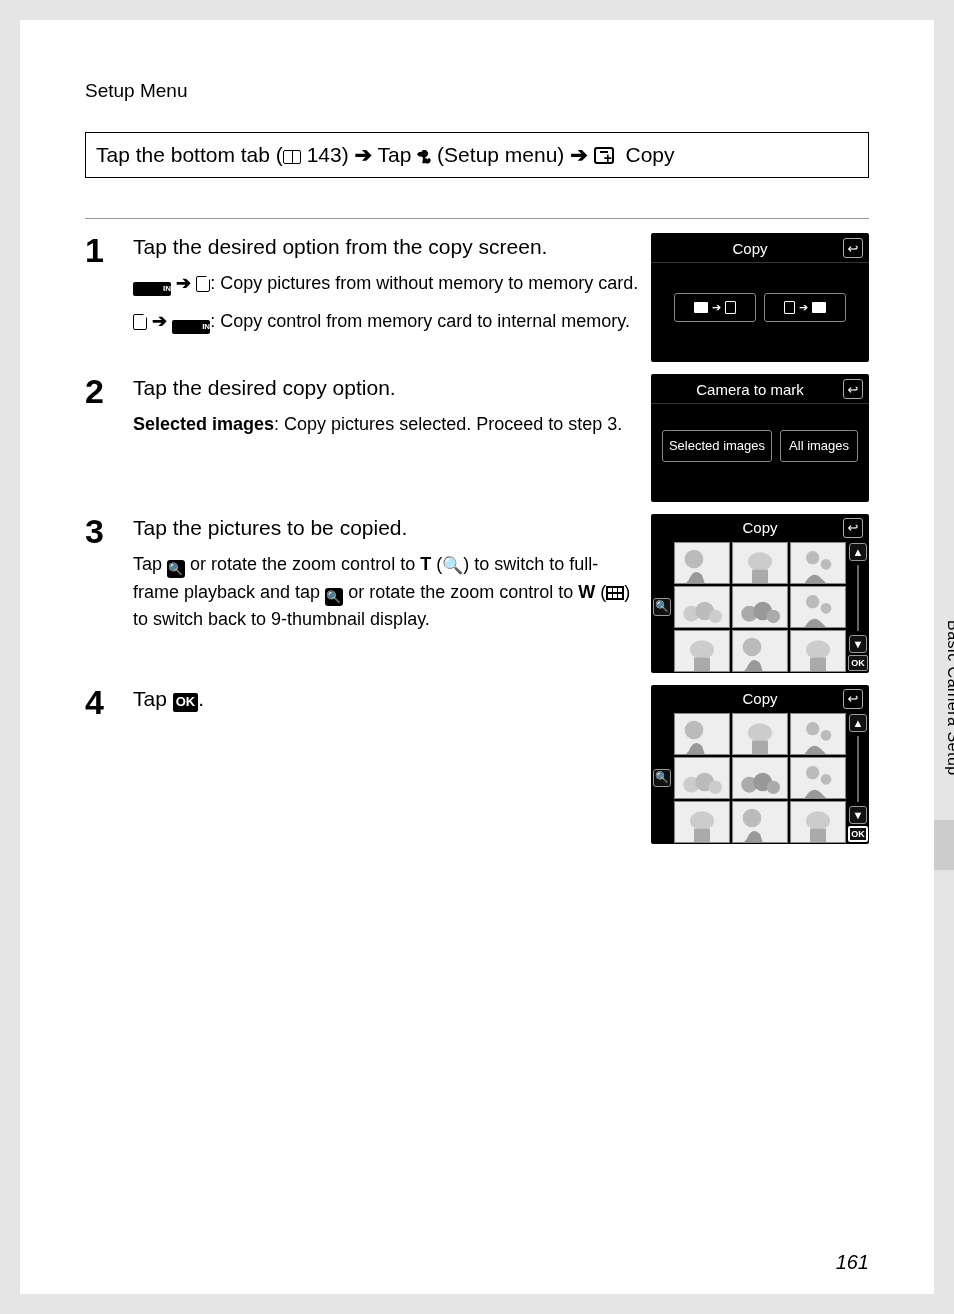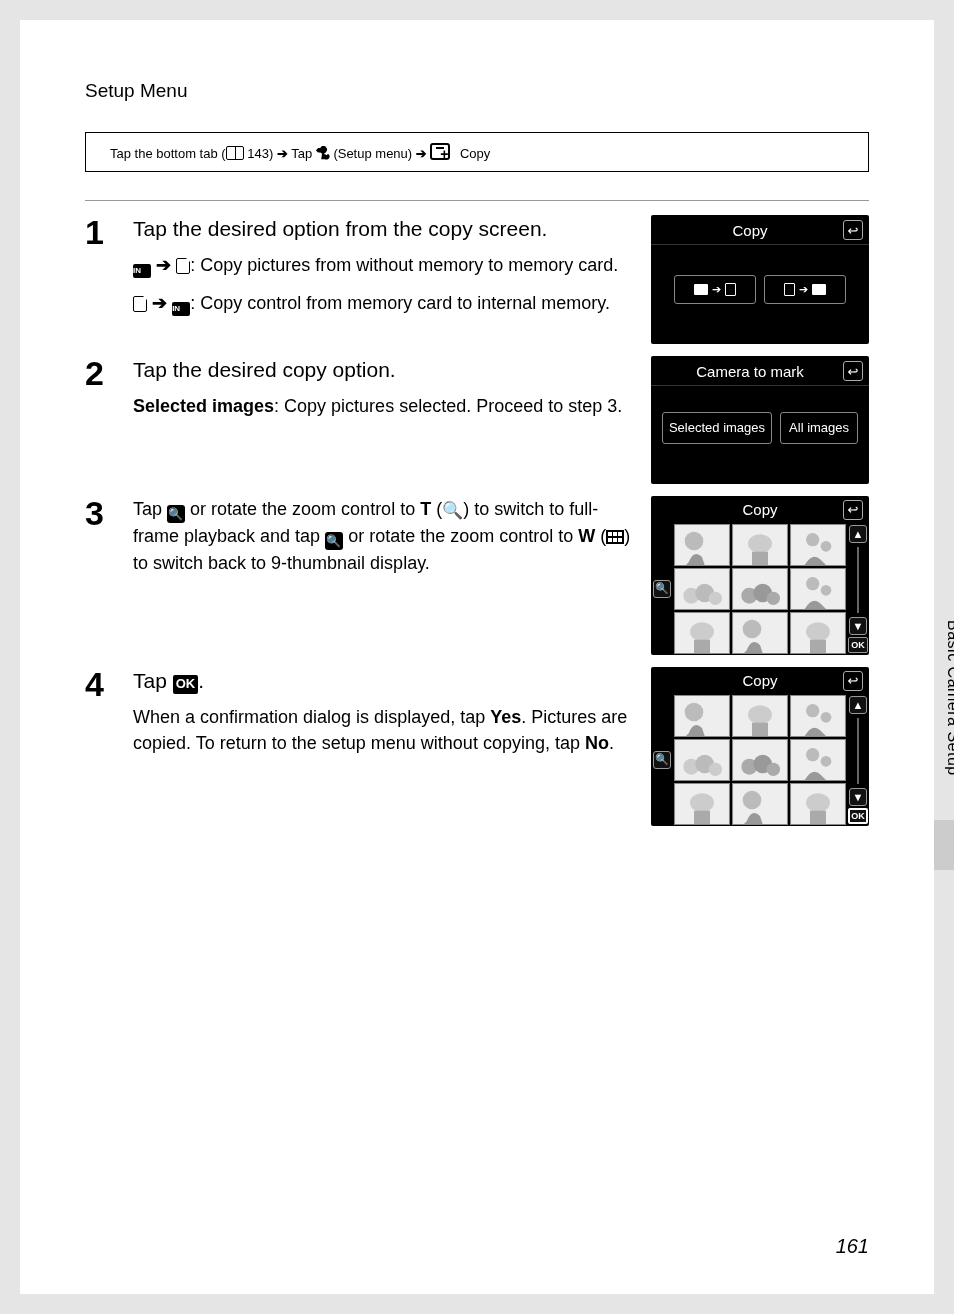--- a/index.html
+++ b/index.html
@@ -50,23 +50,23 @@
   .title-icon::after {
     content: "+";
     position: absolute;
     left: 8px;
     top: 1px;
     font-size: 14px;
     font-weight: bold;
   }
   .breadcrumb-box {
     border: 1px solid #000;
-    padding: 10px 24px;
-    font-size: 13px;
-    margin-bottom: 28px;
+    padding: 10px 10px;
+    font-size: 21px;
+    margin-bottom: 40px;
   }
   .intro {
     font-size: 20px;
     margin-bottom: 20px;
   }
   hr.sep {
     border: none;
     border-top: 1px solid #999;
     margin: 8px 0 14px 0;
   }
@@ -124,26 +124,26 @@
   .arrow {
     font-weight: bold;
   }
   .icon-wrench {
     display: inline-block;
     width: 14px;
     vertical-align: -2px;
   }
   .icon-mem {
     display: inline-block;
-    width: 18px;
+    width: 38px;
     height: 14px;
     background: #000;
     color: #fff;
     font-size: 8px;
-    text-align: left;
+    text-align: right;
     line-height: 14px;
     border-radius: 2px;
     vertical-align: -2px;
     font-weight: bold;
   }
   .icon-card {
     display: inline-block;
     width: 14px;
     height: 16px;
     border: 1.5px solid #000;
@@ -354,21 +354,21 @@
   .side-marker {
     position: absolute;
     right: -20px;
     top: 800px;
     width: 20px;
     height: 50px;
     background: #ccc;
   }
   .page-num {
     position: absolute;
-    bottom: 36px;
+    bottom: 20px;
     right: 65px;
     font-style: italic;
     font-size: 20px;
   }
 </style>
 </head>
 <body>
 
 <div class="page">
   <div class="header-text">Setup Menu</div>
@@ -444,20 +444,21 @@
         </div>
       </div>
     </div>
   </div>
 
   <div class="step">
     <div class="step-num">3</div>
     <div class="step-body">
       <div class="step-row">
         <div class="step-text">
+          <p class="step-title">Tap the pictures to be copied.</p>
           <p class="step-para">
             <span>Tap </span><span class="icon-mag-dark">🔍</span><span> or rotate the zoom control to </span><span class="bold">T</span><span> (</span><span class="icon-mag-light">🔍</span><span>) to switch to full-frame playback and tap </span><span class="icon-mag-dark">🔍</span><span> or rotate the zoom control to </span><span class="bold">W</span><span> (</span><span class="icon-thumb"></span><span>) to switch back to 9-thumbnail display.</span>
           </p>
         </div>
         <div class="screen screen-thumbs">
           <div class="thumb-header">
             <div style="width:20px"></div>
             <div class="screen-title">Copy</div>
             <div class="back-btn">↩</div>
           </div>
@@ -529,23 +530,20 @@
   </div>
 
   <div class="step">
     <div class="step-num">4</div>
     <div class="step-body">
       <div class="step-row">
         <div class="step-text">
           <p class="step-title">
             <span>Tap </span><span class="icon-ok">OK</span><span>.</span>
           </p>
-          <p class="step-para">
-            <span>When a confirmation dialog is displayed, tap </span><span class="bold">Yes</span><span>. Pictures are copied. To return to the setup menu without copying, tap </span><span class="bold">No</span><span>.</span>
-          </p>
         </div>
         <div class="screen screen-thumbs">
           <div class="thumb-header">
             <div style="width:20px"></div>
             <div class="screen-title">Copy</div>
             <div class="back-btn">↩</div>
           </div>
           <div class="thumb-body-wrap">
             <div class="thumb-left">
               <div class="ctrl-btn">🔍</div>

